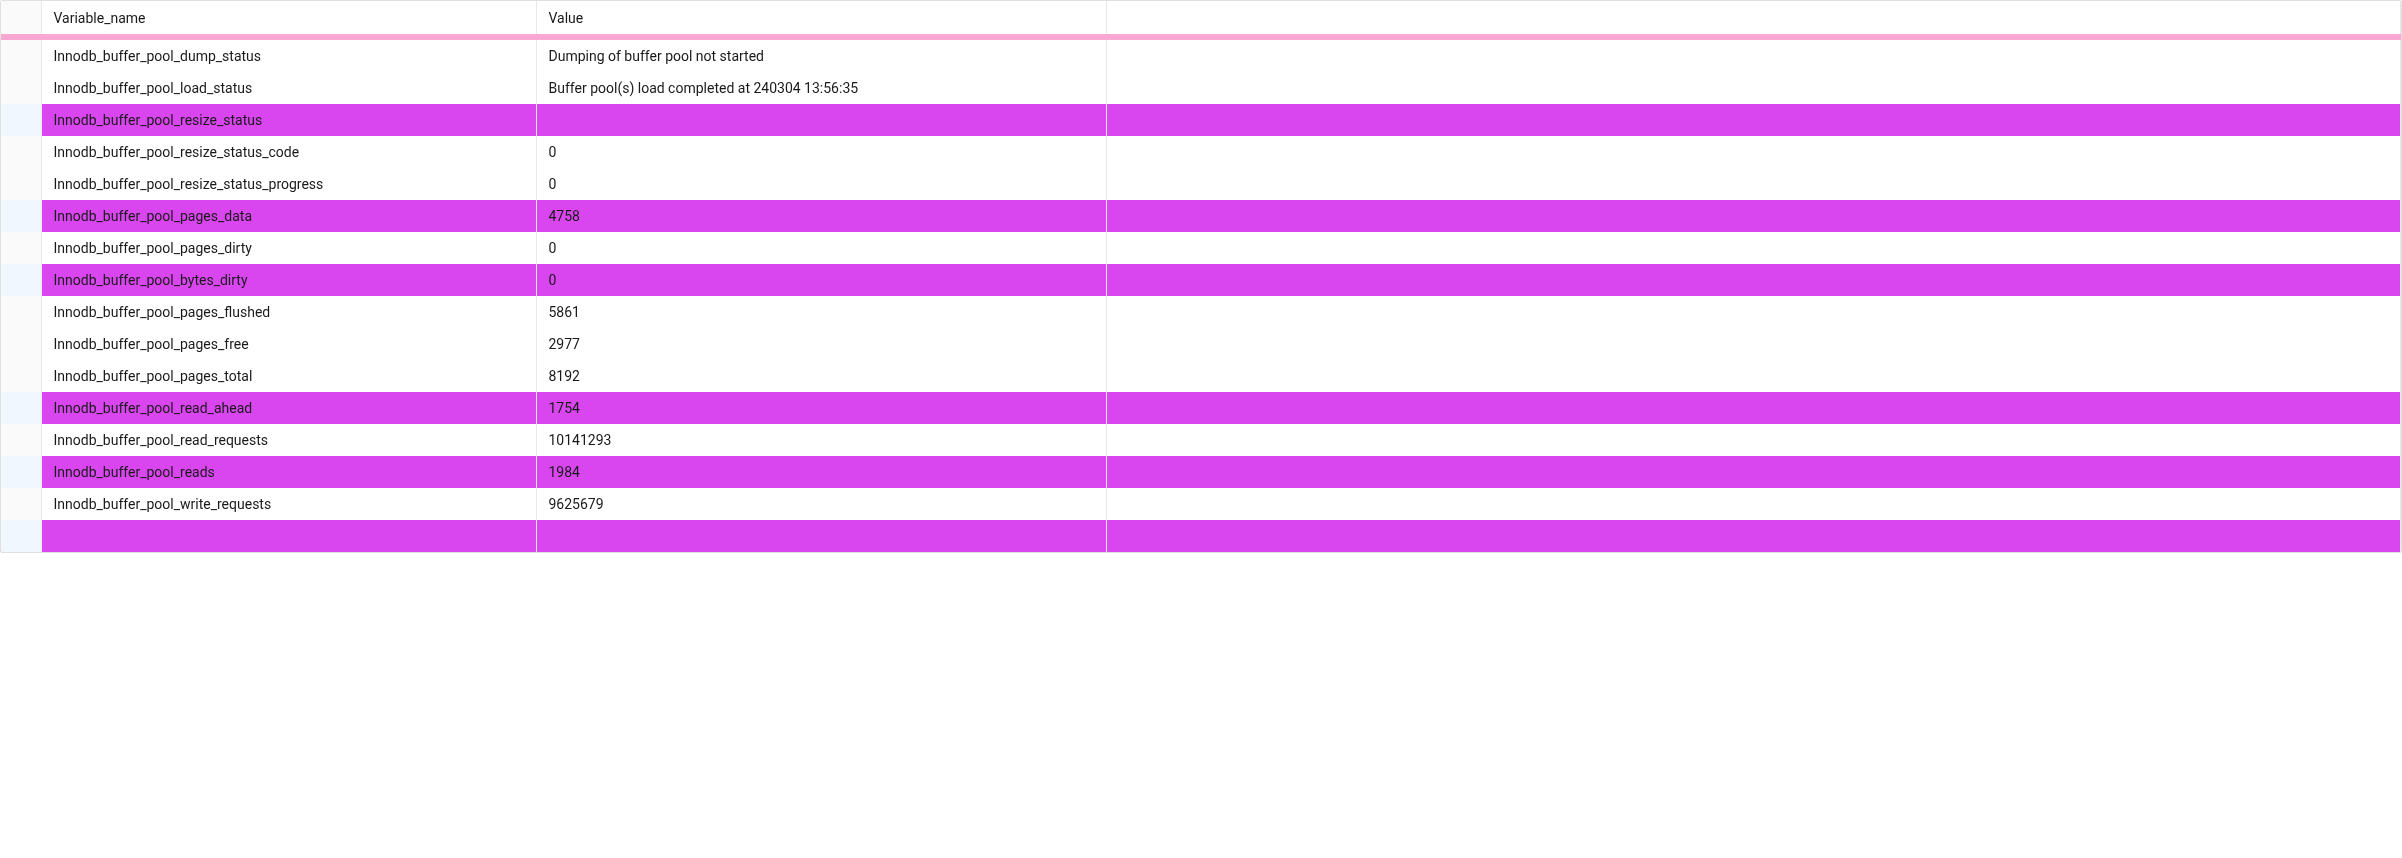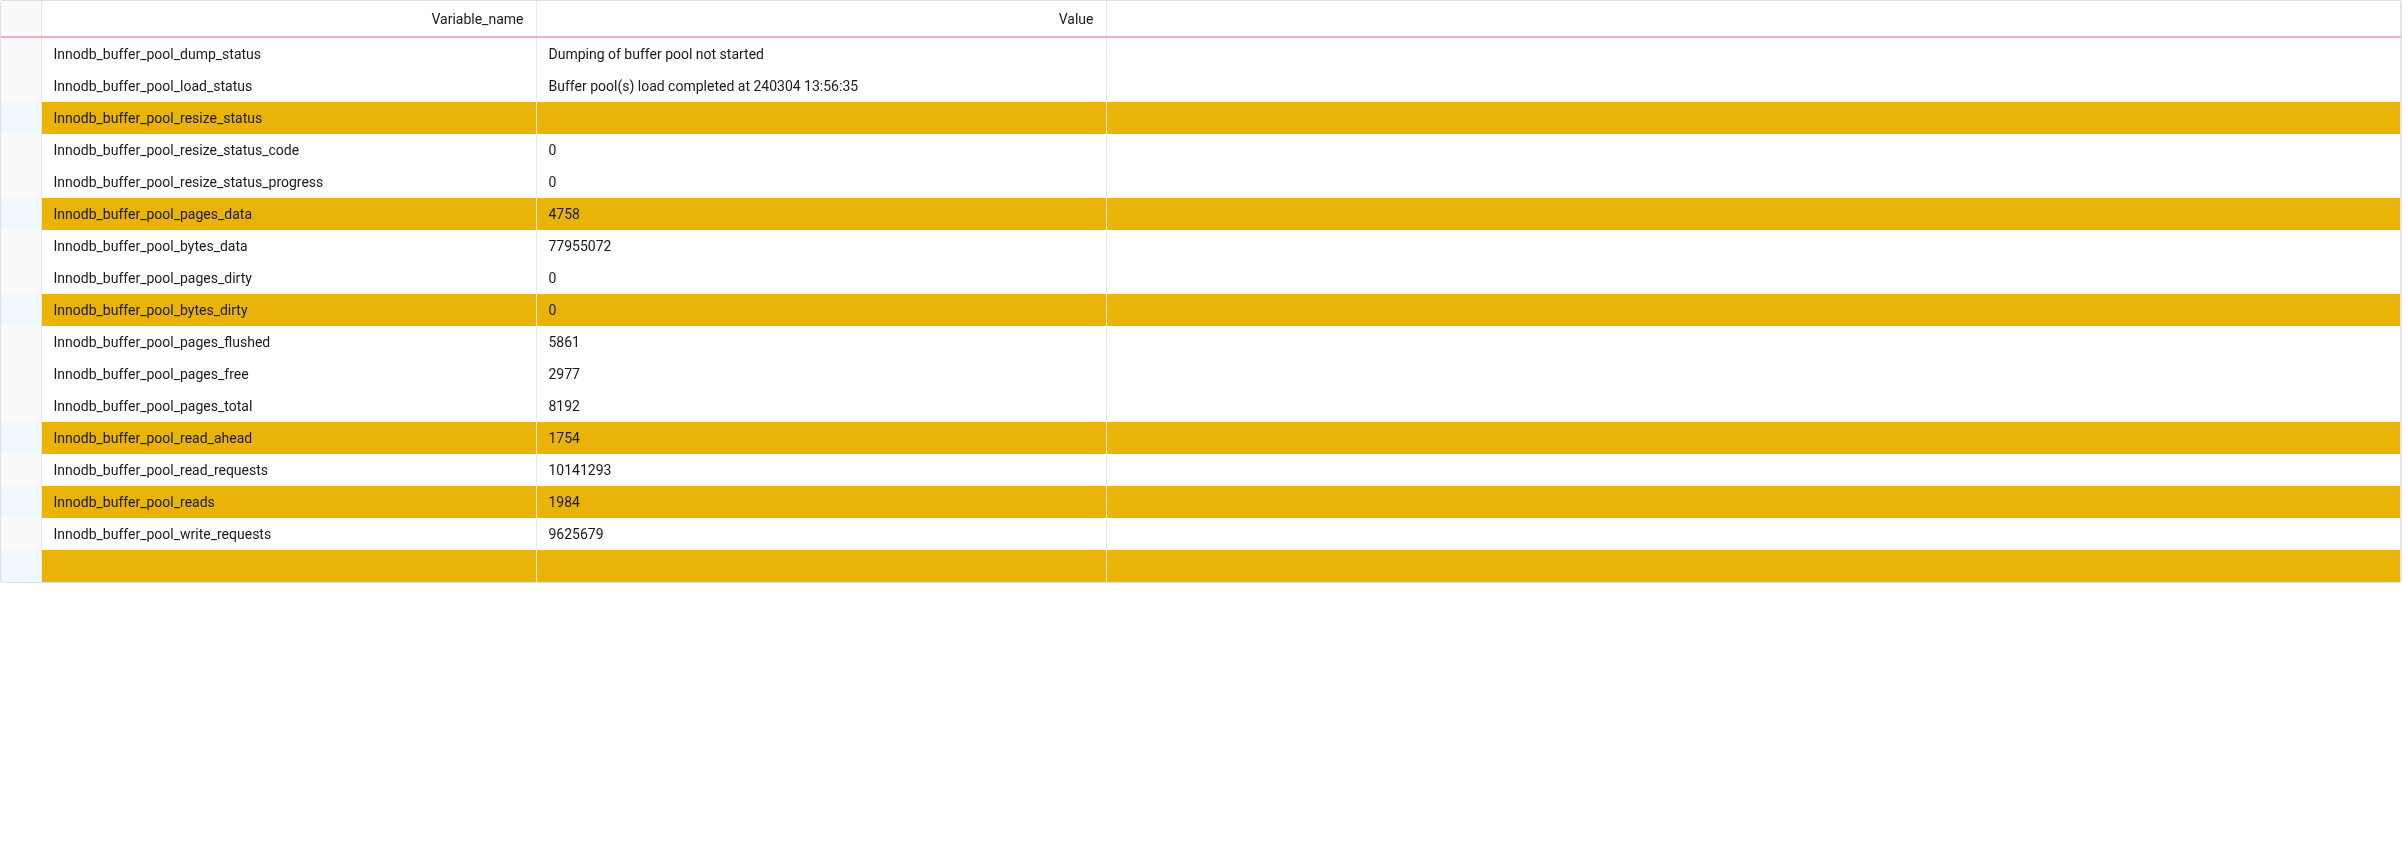--- a/index.html
+++ b/index.html
@@ -28,30 +28,29 @@
       text-align: left;
       padding: 8px 12px;
       border-right: 1px solid #e8e8e8;
       font-weight: 400;
       white-space: nowrap;
       overflow: hidden;
       text-overflow: ellipsis;
     }
     th {
       background: #ffffff;
-      border-bottom: 2px solid #f9a8d4;
+      border-bottom: 6px solid #f9a8d4;
       font-weight: 400;
       height: 36px;
-      text-align: right;
     }
     tbody tr {
       height: 32px;
     }
     tbody tr.highlight {
-      background: #eab308;
+      background: #d946ef;
     }
     tbody tr:not(.highlight) {
       background: #ffffff;
     }
     col.gutter {
       width: 40px;
     }
     col.varname {
       width: 495px;
     }
@@ -122,26 +121,20 @@
           <td></td>
         </tr>
         <tr class="highlight">
           <td class="gutter-cell"></td>
           <td>Innodb_buffer_pool_pages_data</td>
           <td>4758</td>
           <td></td>
         </tr>
         <tr>
           <td class="gutter-cell"></td>
-          <td>Innodb_buffer_pool_bytes_data</td>
-          <td>77955072</td>
-          <td></td>
-        </tr>
-        <tr>
-          <td class="gutter-cell"></td>
           <td>Innodb_buffer_pool_pages_dirty</td>
           <td>0</td>
           <td></td>
         </tr>
         <tr class="highlight">
           <td class="gutter-cell"></td>
           <td>Innodb_buffer_pool_bytes_dirty</td>
           <td>0</td>
           <td></td>
         </tr>

